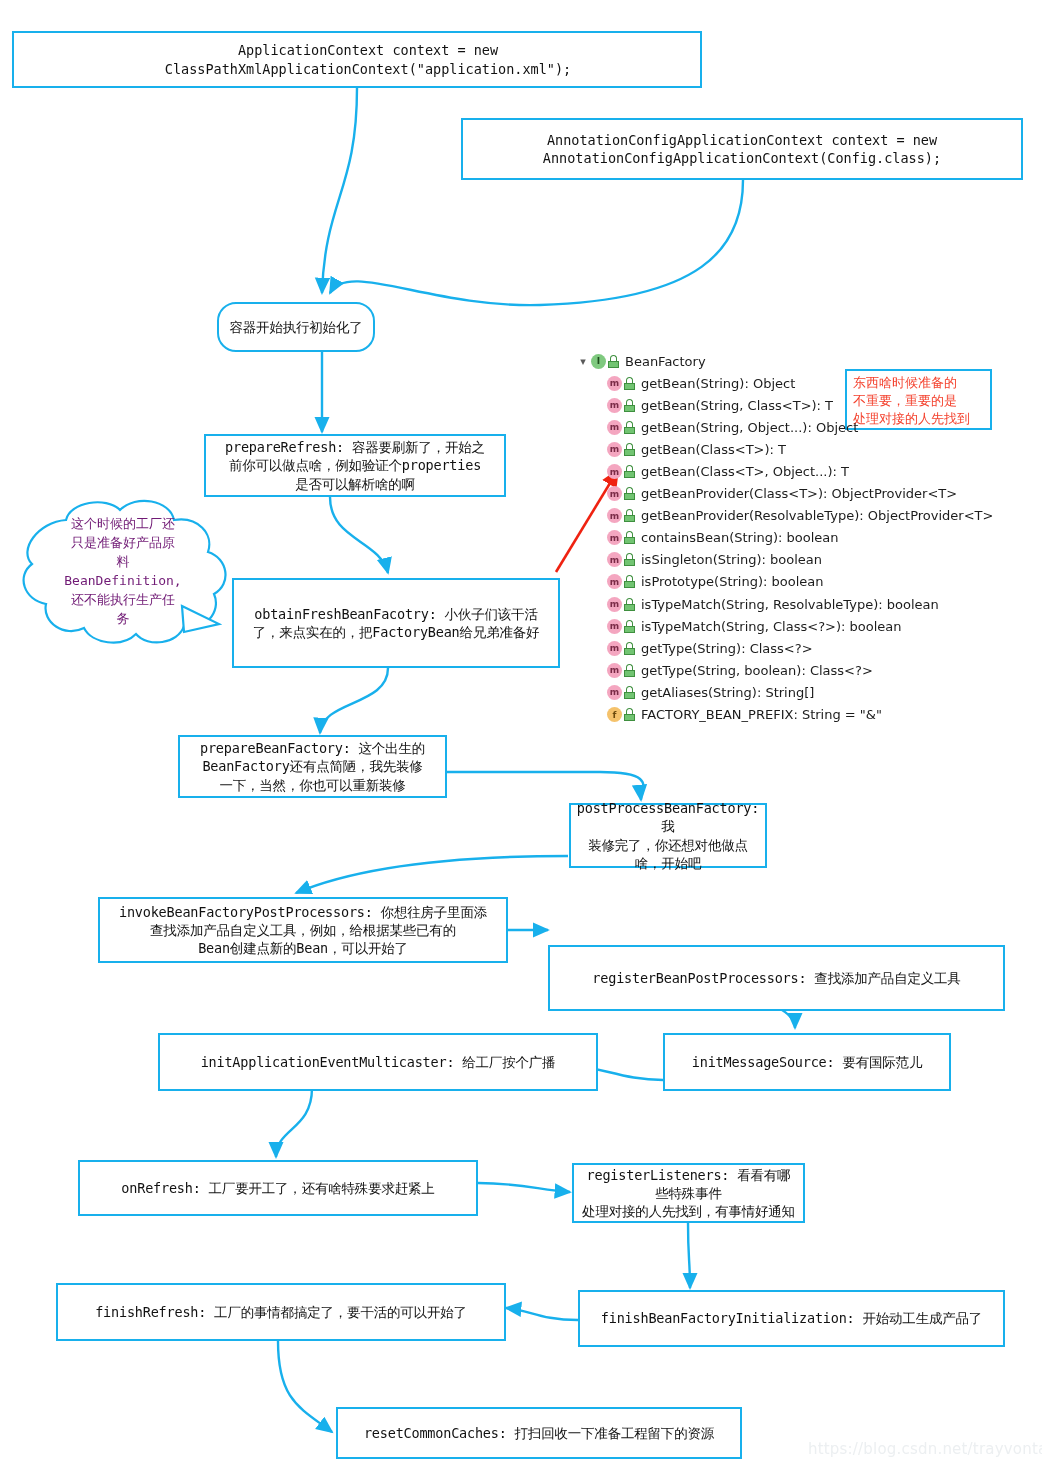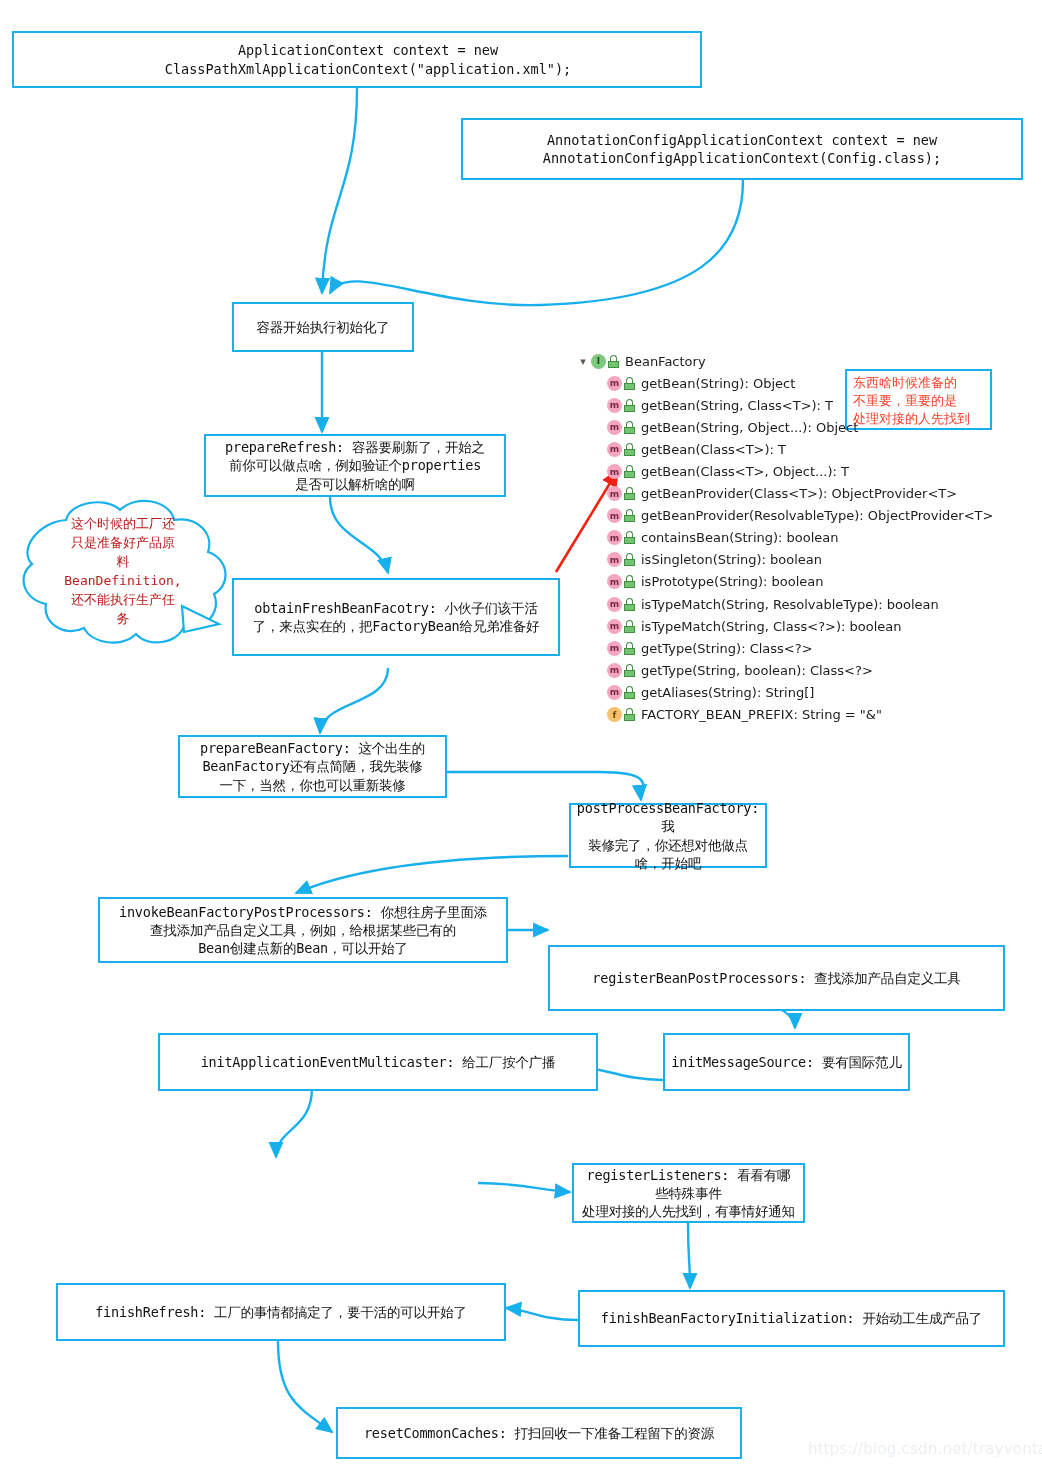--- a/index.html
+++ b/index.html
@@ -23,21 +23,21 @@
     line-height:1.35;
     letter-spacing:-0.2px;
     white-space:pre-line;
     padding:2px 6px;
   }
   .node.code{font-size:13.5px;letter-spacing:0px;}
 
   
   .cloud{
     position:absolute;
-    color:#b91c1c;
+    color:#701a75;
     font-family:"DejaVu Sans Mono","Liberation Mono",monospace;
     font-size:13px;
     line-height:1.45;
     text-align:center;
     white-space:pre-line;
     display:flex;
     align-items:center;
     justify-content:center;
     z-index:3;
   }
@@ -131,47 +131,48 @@
     <g fill="none" stroke="#ef2211" stroke-width="2.6">
       <path d="M556,572 L618,470" marker-end="url(#ahred)"></path>
     </g>
   </svg>
 
   <div class="node code" style="left:12px;top:31px;width:690px;height:57px;padding-left:28px;">ApplicationContext context = new ClassPathXmlApplicationContext("application.xml");</div>
 
   <div class="node code" style="left:461px;top:118px;width:562px;height:62px;">AnnotationConfigApplicationContext context = new
 AnnotationConfigApplicationContext(Config.class);</div>
 
-  <div class="node" style="left:232px;top:302px;width:182px;height:50px;">容器开始执行初始化了</div>
+  <div class="node" style="left:217px;top:302px;width:158px;height:50px;border-radius:19px;">容器开始执行初始化了</div>
 
   <div class="node" style="left:172px;top:434px;width:302px;height:63px;margin-left:32px;">prepareRefresh: 容器要刷新了，开始之
 前你可以做点啥，例如验证个properties
 是否可以解析啥的啊</div>
 
-  <div class="node" style="left:232px;top:578px;width:328px;height:78px;">obtainFreshBeanFacotry: 小伙子们该干活
+  <div class="node" style="left:232px;top:578px;width:328px;height:90px;">obtainFreshBeanFacotry: 小伙子们该干活
 了，来点实在的，把FactoryBean给兄弟准备好</div>
 
   <div class="node" style="left:178px;top:735px;width:269px;height:63px;">prepareBeanFactory: 这个出生的
 BeanFactory还有点简陋，我先装修
 一下，当然，你也可以重新装修</div>
 
   <div class="node" style="left:569px;top:803px;width:198px;height:65px;">postProcessBeanFactory: 我
 装修完了，你还想对他做点
 啥，开始吧</div>
 
   <div class="node" style="left:98px;top:897px;width:410px;height:66px;">invokeBeanFactoryPostProcessors: 你想往房子里面添
 查找添加产品自定义工具，例如，给根据某些已有的
 Bean创建点新的Bean，可以开始了</div>
 
   <div class="node" style="left:548px;top:897px;width:457px;height:66px;margin-top:48px;">registerBeanPostProcessors: 查找添加产品自定义工具</div>
 
-  <div class="node" style="left:663px;top:1033px;width:247px;height:58px;">initMessageSource: 要有国际范儿</div>
+  <div class="node" style="left:663px;top:1033px;width:288px;height:58px;">initMessageSource: 要有国际范儿</div>
 
   <div class="node" style="left:158px;top:1033px;width:440px;height:58px;">initApplicationEventMulticaster: 给工厂按个广播</div>
 
+  <div class="node" style="left:78px;top:1160px;width:400px;height:56px;">onRefresh: 工厂要开工了，还有啥特殊要求赶紧上</div>
 
   <div class="node" style="left:572px;top:1163px;width:233px;height:60px;">registerListeners: 看看有哪些特殊事件
 处理对接的人先找到，有事情好通知</div>
 
   <div class="node" style="left:578px;top:1290px;width:427px;height:57px;">finishBeanFactoryInitialization: 开始动工生成产品了</div>
 
   <div class="node" style="left:56px;top:1283px;width:450px;height:58px;">finishRefresh: 工厂的事情都搞定了，要干活的可以开始了</div>
 
   <div class="node" style="left:336px;top:1407px;width:406px;height:52px;">resetCommonCaches: 打扫回收一下准备工程留下的资源</div>
 

